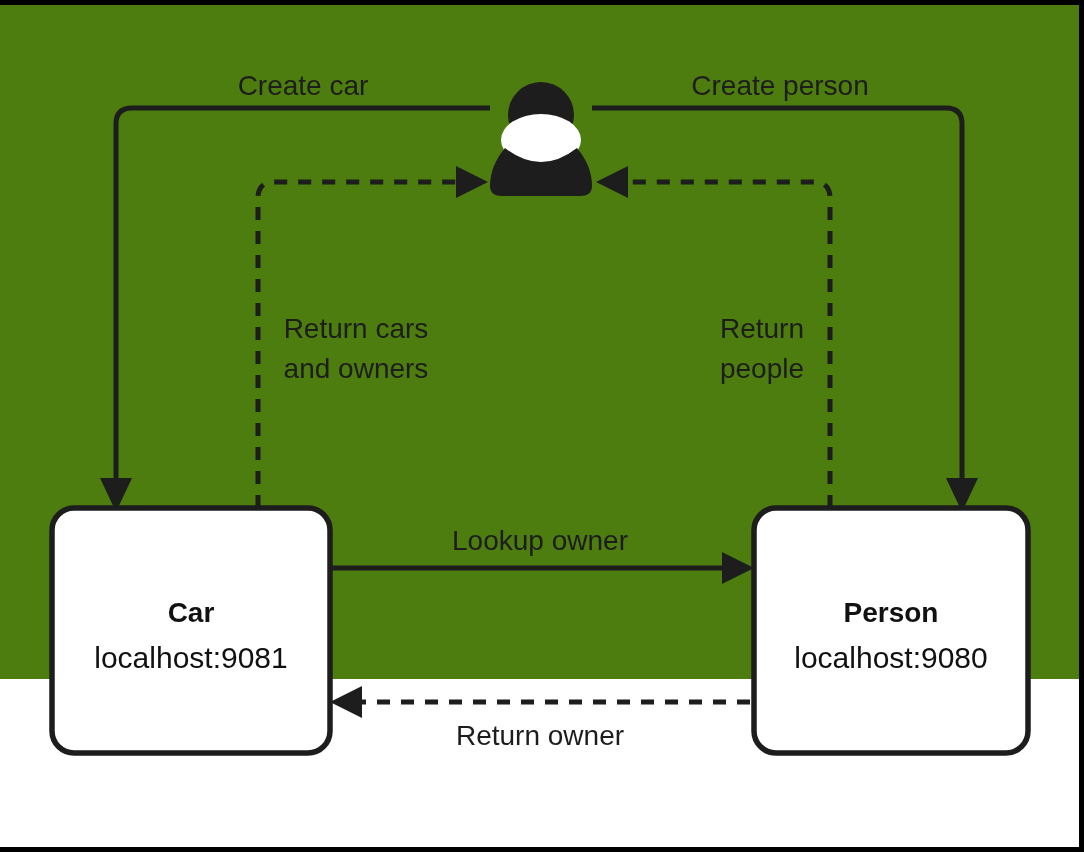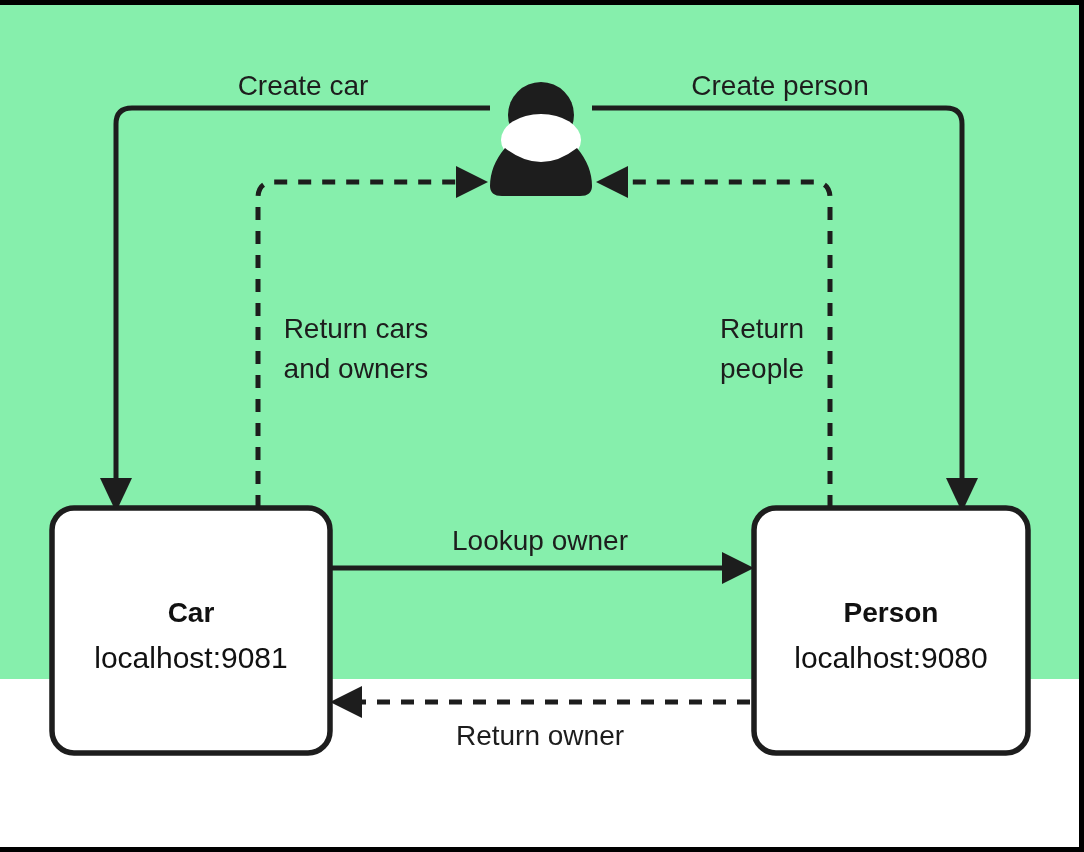--- a/index.html
+++ b/index.html
@@ -10,21 +10,21 @@
   body {
     width: 1084px;
     height: 852px;
     font-family: "Liberation Sans", sans-serif;
     overflow: hidden;
   }
   #page {
     position: relative;
     width: 1084px;
     height: 679px;
-    background: #86efac;
+    background: #4d7c0f;
     box-sizing: border-box;
   }
   
   #frame-top, #frame-bottom, #frame-right {
     position: absolute;
     background: #000000;
   }
   #frame-top    { left: 0;   top: 0;     width: 1084px; height: 5px; }
   #frame-bottom { left: 0;   top: 847px; width: 1084px; height: 5px; }
   #frame-right  { left: 1079px; top: 0;  width: 5px;   height: 852px; }

